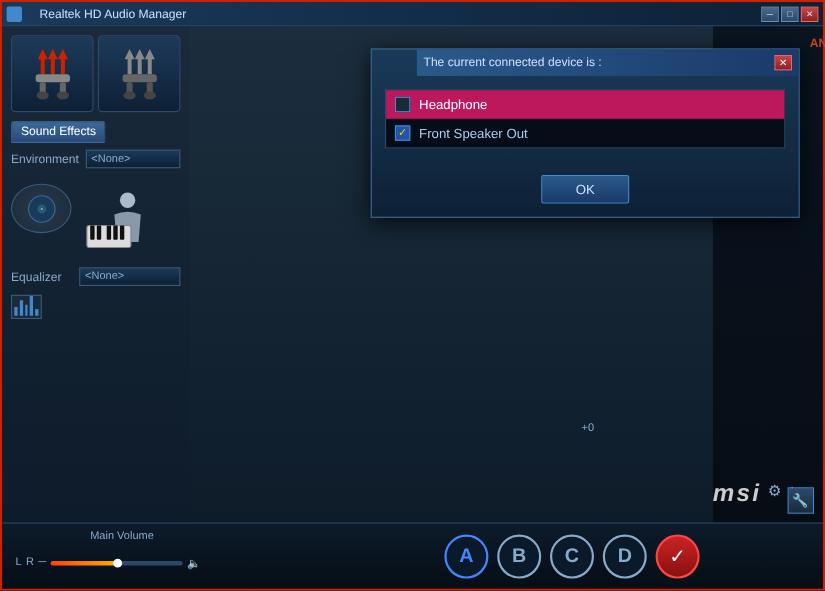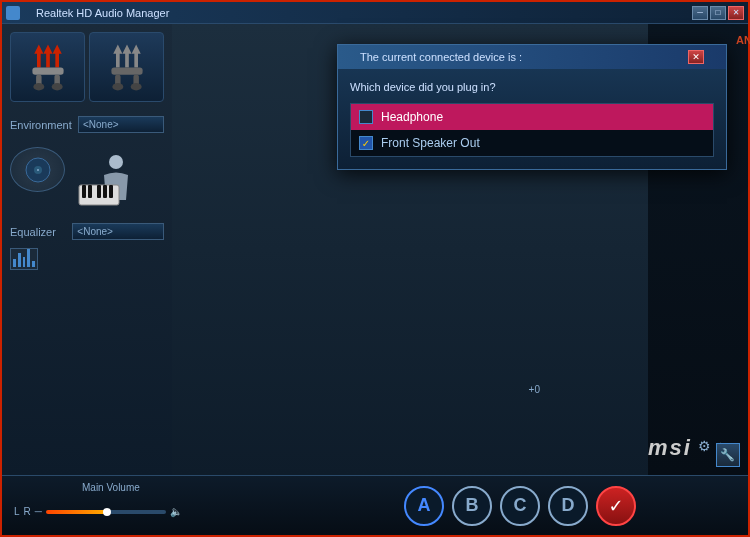--- a/index.html
+++ b/index.html
@@ -374,21 +374,22 @@
       position: absolute;
       top: 20px;
       left: 165px;
     }
     .modal-title-bar {
       background: linear-gradient(90deg, #2a5a8a 0%, #1a3a6a 100%);
       height: 24px;
       display: flex;
       align-items: center;
       justify-content: space-between;
-      padding: 0 22px;
+      padding: 0 6px;
+      margin-left: 41px;
     }
     .modal-title-text {
       color: #cce0ff;
       font-size: 11px;
     }
     .modal-close-btn {
       width: 16px;
       height: 14px;
       background: linear-gradient(180deg, #cc4444, #882222);
       border: 1px solid #ee6666;
@@ -517,20 +518,21 @@
             <rect x="8" y="30" width="34" height="8" rx="3" fill="#666666"></rect>
             <rect x="12" y="38" width="6" height="12" rx="2" fill="#555555"></rect>
             <rect x="32" y="38" width="6" height="12" rx="2" fill="#555555"></rect>
             <ellipse cx="15" cy="51" rx="6" ry="4" fill="#444444"></ellipse>
             <ellipse cx="35" cy="51" rx="6" ry="4" fill="#444444"></ellipse>
           </svg>
         </div>
       </div>
 
       <div class="tabs">
+        <div class="tab active">Sound Effects</div>
       </div>
 
       <div class="panel-row">
         <span class="panel-label">Environment</span>
         <div class="panel-select">&lt;None&gt;</div>
       </div>
 
       <div class="icon-row">
         <div class="sound-icon">
           <svg width="30" height="30" viewBox="0 0 30 30">
@@ -573,38 +575,40 @@
 
       <div class="modal-overlay">
         <div class="modal">
 
           <div class="modal-title-bar">
             <span class="modal-title-text">The current connected device is :</span>
             <div class="modal-close-btn">✕</div>
           </div>
 
           <div class="modal-body">
-            <div class="modal-question">Which device did you plug in?</div>
             <div class="device-list">
 
 
               <div class="device-item selected">
                 <div class="device-checkbox"></div>
                 <span>Headphone</span>
               </div>
 
               <div class="device-item">
                 <div class="device-checkbox checked">
                   <span class="check-mark">✓</span>
                 </div>
                 <span>Front Speaker Out</span>
               </div>
             </div>
           </div>
 
+          <div class="modal-footer">
+            <button class="ok-button">OK</button>
+          </div>
         </div>
       </div>
 
       <div style="position:absolute; right:108px; bottom:80px; color:#88aacc; font-size:10px;">+0</div>
     </div>
 
     <div class="right-sidebar">
       <div class="msi-logo">msi</div>
       <div class="sidebar-icons-row">
         <span class="sidebar-icon">⚙</span>

